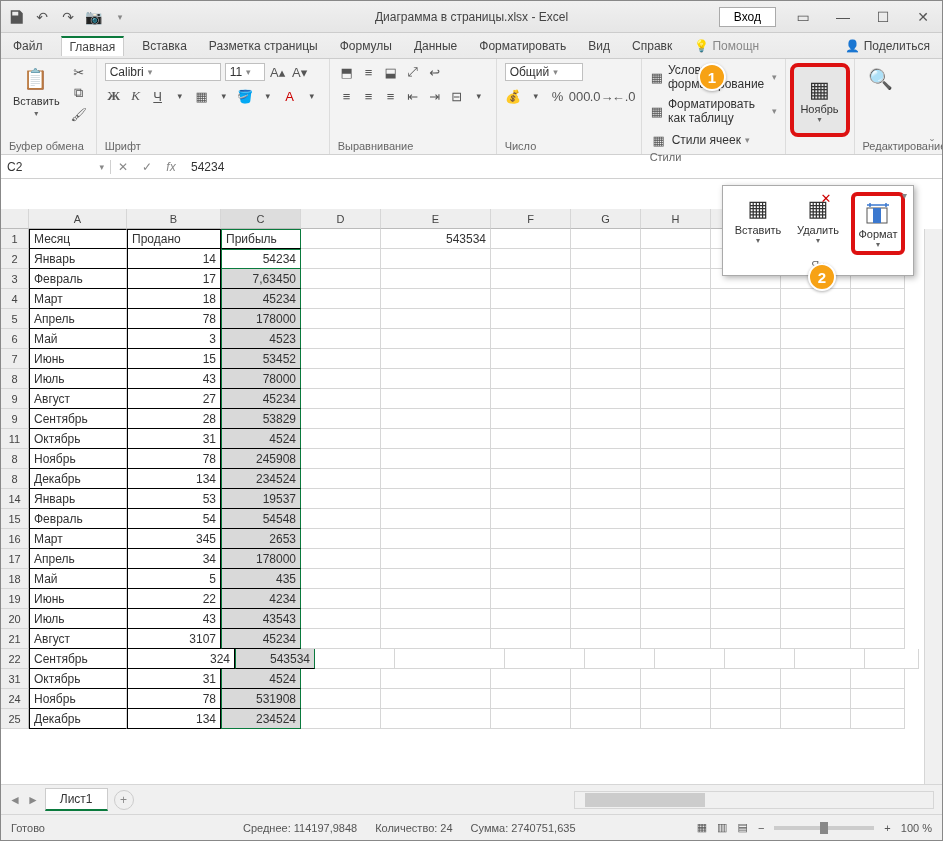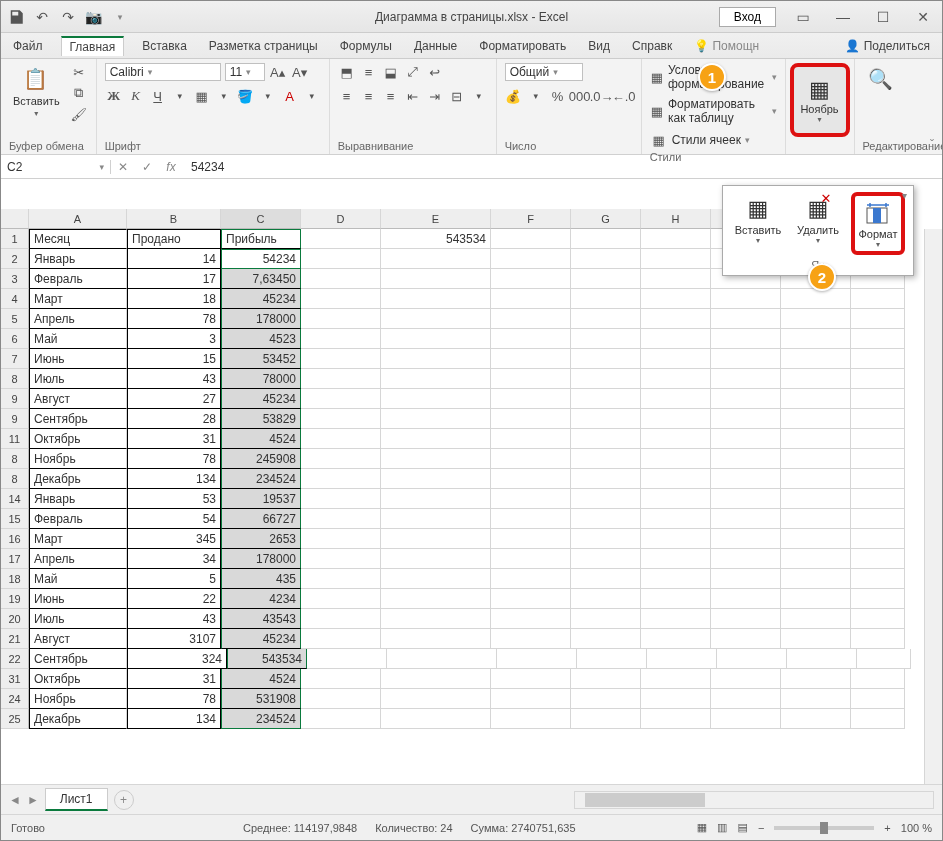--- a/index.html
+++ b/index.html
@@ -492,21 +492,21 @@
         <div class="cell txt" style="width: 70px;"></div>
         <div class="cell txt" style="width: 70px;"></div>
         <div class="cell txt" style="width: 70px;"></div>
         <div class="cell txt" style="width: 70px;"></div>
         <div class="cell txt" style="width: 54px;"></div>
       </div>
       <div class="gr">
         <div class="rh">15</div>
         <div class="cell txt" style="width: 98px; border-bottom: 1px solid rgb(0, 0, 0); border-left: 1px solid rgb(0, 0, 0);">Февраль</div>
         <div class="cell num" style="width: 94px; border-bottom: 1px solid rgb(0, 0, 0); border-right: 1px solid rgb(0, 0, 0); border-left: 1px solid rgb(0, 0, 0);">54</div>
-        <div class="cell num c-sel col-sel-border-l col-sel-border-r" style="width: 80px; border-bottom: 1px solid rgb(0, 0, 0);">66727</div>
+        <div class="cell num c-sel col-sel-border-l col-sel-border-r" style="width: 80px; border-bottom: 1px solid rgb(0, 0, 0);">54548</div>
         <div class="cell txt" style="width: 80px;"></div>
         <div class="cell txt" style="width: 110px;"></div>
         <div class="cell txt" style="width: 80px;"></div>
         <div class="cell txt" style="width: 70px;"></div>
         <div class="cell txt" style="width: 70px;"></div>
         <div class="cell txt" style="width: 70px;"></div>
         <div class="cell txt" style="width: 70px;"></div>
         <div class="cell txt" style="width: 54px;"></div>
       </div>
       <div class="gr">
@@ -589,21 +589,21 @@
         <div class="cell txt" style="width: 80px;"></div>
         <div class="cell txt" style="width: 70px;"></div>
         <div class="cell txt" style="width: 70px;"></div>
         <div class="cell txt" style="width: 70px;"></div>
         <div class="cell txt" style="width: 70px;"></div>
         <div class="cell txt" style="width: 54px;"></div>
       </div>
       <div class="gr">
         <div class="rh">22</div>
         <div class="cell txt" style="width: 98px; border-bottom: 1px solid rgb(0, 0, 0); border-left: 1px solid rgb(0, 0, 0);">Сентябрь</div>
-        <div class="cell num" style="width: 100px; border-bottom: 1px solid rgb(0, 0, 0); border-right: 1px solid rgb(0, 0, 0); border-left: 1px solid rgb(0, 0, 0);">324</div>
+        <div class="cell num" style="width: 108px; border-bottom: 1px solid rgb(0, 0, 0); border-right: 1px solid rgb(0, 0, 0); border-left: 1px solid rgb(0, 0, 0);">324</div>
         <div class="cell num c-sel col-sel-border-l col-sel-border-r" style="width: 80px; border-bottom: 1px solid rgb(0, 0, 0);">543534</div>
         <div class="cell txt" style="width: 80px;"></div>
         <div class="cell txt" style="width: 110px;"></div>
         <div class="cell txt" style="width: 80px;"></div>
         <div class="cell txt" style="width: 70px;"></div>
         <div class="cell txt" style="width: 70px;"></div>
         <div class="cell txt" style="width: 70px;"></div>
         <div class="cell txt" style="width: 70px;"></div>
         <div class="cell txt" style="width: 54px;"></div>
       </div>

